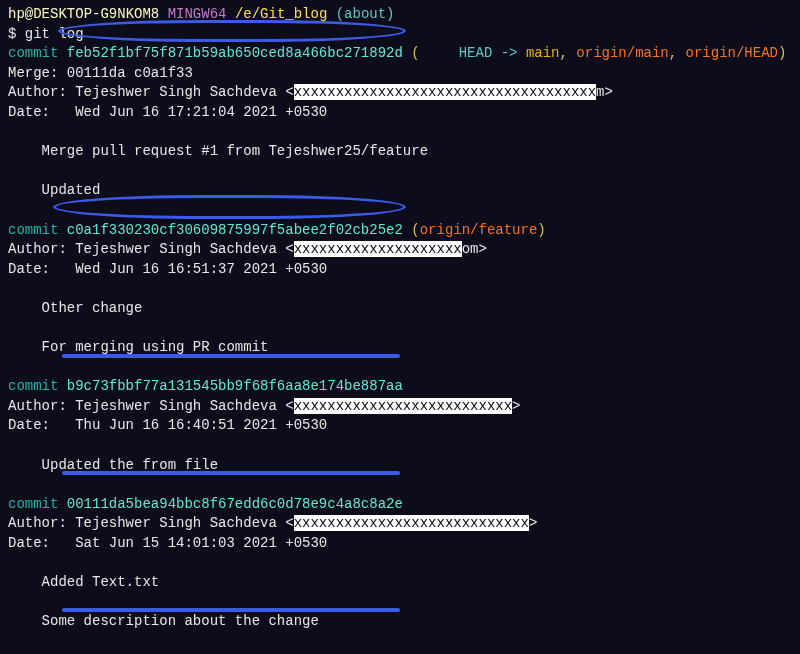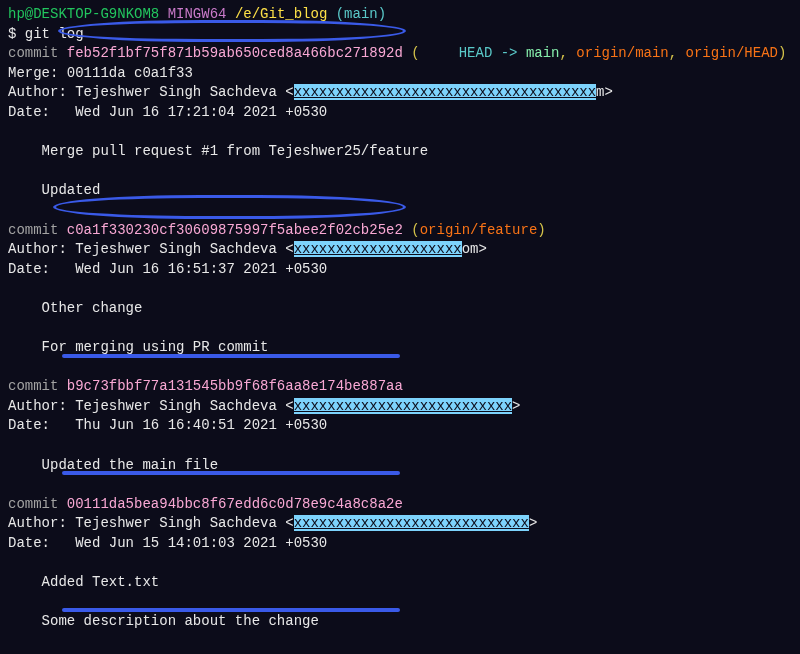--- a/index.html
+++ b/index.html
@@ -11,38 +11,37 @@
       background: #0c0c1a;
       font-family: 'Consolas', 'Courier New', monospace;
       font-size: 14px;
       line-height: 1.4;
       color: #d0d0d0;
       padding: 5px 8px;
       width: 800px;
       height: 654px;
       overflow: hidden;
     }
-    .prompt-user { color: #22c55e; }
+    .prompt-user { color: #fef9c3; }
     .prompt-host { color: #c97ac9; }
     .prompt-path { color: #fde047; }
     .prompt-branch { color: #5ac9c9; }
     .white { color: #e8e8e8; }
-    .commit-word { color: #a3a3a3; }
-    .hash { color: #f9a8d4; position: relative; z-index: 2; }
+    .commit-word { color: #14b8a6; }
+    .hash { color: #5eead4; position: relative; z-index: 2; }
     .head-label { color: #5ac9c9; margin-left: 39px; }
     .arrow { color: #5ac9c9; }
-    .branch-main { color: #86efac; text-align: center; }
+    .branch-main { color: #eab308; text-align: center; }
     .remote-origin { color: #f97316; }
     .paren { color: #d4c24a; }
     .comma { color: #d4c24a; }
     .obscured {
-      background: #7dd3fc;
+      background: #ffffff;
       color: #0c0c1a;
       position: relative;
-      text-decoration: underline;
     }
     .circle-annotation {
       position: absolute;
       border: 3px solid #3a5ae8;
       border-radius: 50% / 60%;
       pointer-events: none;
       z-index: 1;
     }
     .underline-annotation {
       position: absolute;
@@ -57,21 +56,21 @@
 </head>
 <body>
 
 <div class="circle-annotation" style="top:20px; left:58px; width:348px; height:22px;"></div>
 <div class="circle-annotation" style="top:195px; left:53px; width:353px; height:24px;"></div>
 
 <div class="underline-annotation" style="top:354px; left:62px; width:338px;"></div>
 <div class="underline-annotation" style="top:471px; left:62px; width:338px;"></div>
 <div class="underline-annotation" style="top:608px; left:62px; width:338px;"></div>
 
-<div class="line"><span class="prompt-user">hp</span><span class="prompt-user">@</span><span class="prompt-user">DESKTOP-G9NKOM8</span> <span class="prompt-host">MINGW64</span> <span class="prompt-path">/e/Git_blog</span> <span class="prompt-branch">(main)</span></div>
+<div class="line"><span class="prompt-user">hp</span><span class="prompt-user">@</span><span class="prompt-user">DESKTOP-G9NKOM8</span> <span class="prompt-host">MINGW64</span> <span class="prompt-path">/e/Git_blog</span> <span class="prompt-branch">(about)</span></div>
 <div class="line white">$ git log</div>
 
 <div class="line"><span class="commit-word">commit </span><span class="hash">feb52f1bf75f871b59ab650ced8a466bc271892d</span> <span class="paren">(</span><span class="head-label">HEAD</span><span class="arrow"> -&gt; </span><span class="branch-main">main</span><span class="comma">, </span><span class="remote-origin">origin/main</span><span class="comma">, </span><span class="remote-origin">origin/HEAD</span><span class="paren">)</span></div>
 <div class="line white">Merge: 00111da c0a1f33</div>
 <div class="line white"><span>Author: Tejeshwer Singh Sachdeva &lt;</span><span class="obscured">xxxxxxxxxxxxxxxxxxxxxxxxxxxxxxxxxxxx</span><span>m&gt;</span></div>
 <div class="line white">Date:   Wed Jun 16 17:21:04 2021 +0530</div>
 <div class="line">&nbsp;</div>
 <div class="line white">    Merge pull request #1 from Tejeshwer25/feature</div>
 <div class="line">&nbsp;</div>
 <div class="line white">    Updated</div>
@@ -83,25 +82,25 @@
 <div class="line">&nbsp;</div>
 <div class="line white">    Other change</div>
 <div class="line">&nbsp;</div>
 <div class="line white">    For merging using PR commit</div>
 <div class="line">&nbsp;</div>
 
 <div class="line"><span class="commit-word">commit </span><span class="hash">b9c73fbbf77a131545bb9f68f6aa8e174be887aa</span></div>
 <div class="line white"><span>Author: Tejeshwer Singh Sachdeva &lt;</span><span class="obscured">xxxxxxxxxxxxxxxxxxxxxxxxxx</span><span>&gt;</span></div>
 <div class="line white">Date:   Thu Jun 16 16:40:51 2021 +0530</div>
 <div class="line">&nbsp;</div>
-<div class="line white">    Updated the main file</div>
+<div class="line white">    Updated the from file</div>
 <div class="line">&nbsp;</div>
 
 <div class="line"><span class="commit-word">commit </span><span class="hash">00111da5bea94bbc8f67edd6c0d78e9c4a8c8a2e</span></div>
 <div class="line white"><span>Author: Tejeshwer Singh Sachdeva &lt;</span><span class="obscured">xxxxxxxxxxxxxxxxxxxxxxxxxxxx</span><span>&gt;</span></div>
-<div class="line white">Date:   Wed Jun 15 14:01:03 2021 +0530</div>
+<div class="line white">Date:   Sat Jun 15 14:01:03 2021 +0530</div>
 <div class="line">&nbsp;</div>
 <div class="line white">    Added Text.txt</div>
 <div class="line">&nbsp;</div>
 <div class="line white">    Some description about the change</div>
 <div class="line">&nbsp;</div>
 
 <div class="line"><span class="commit-word">commit </span><span class="hash">889f5ec2c804249ec6fe3b71af277028e20c2a5c</span></div>
 
 </body></html>

